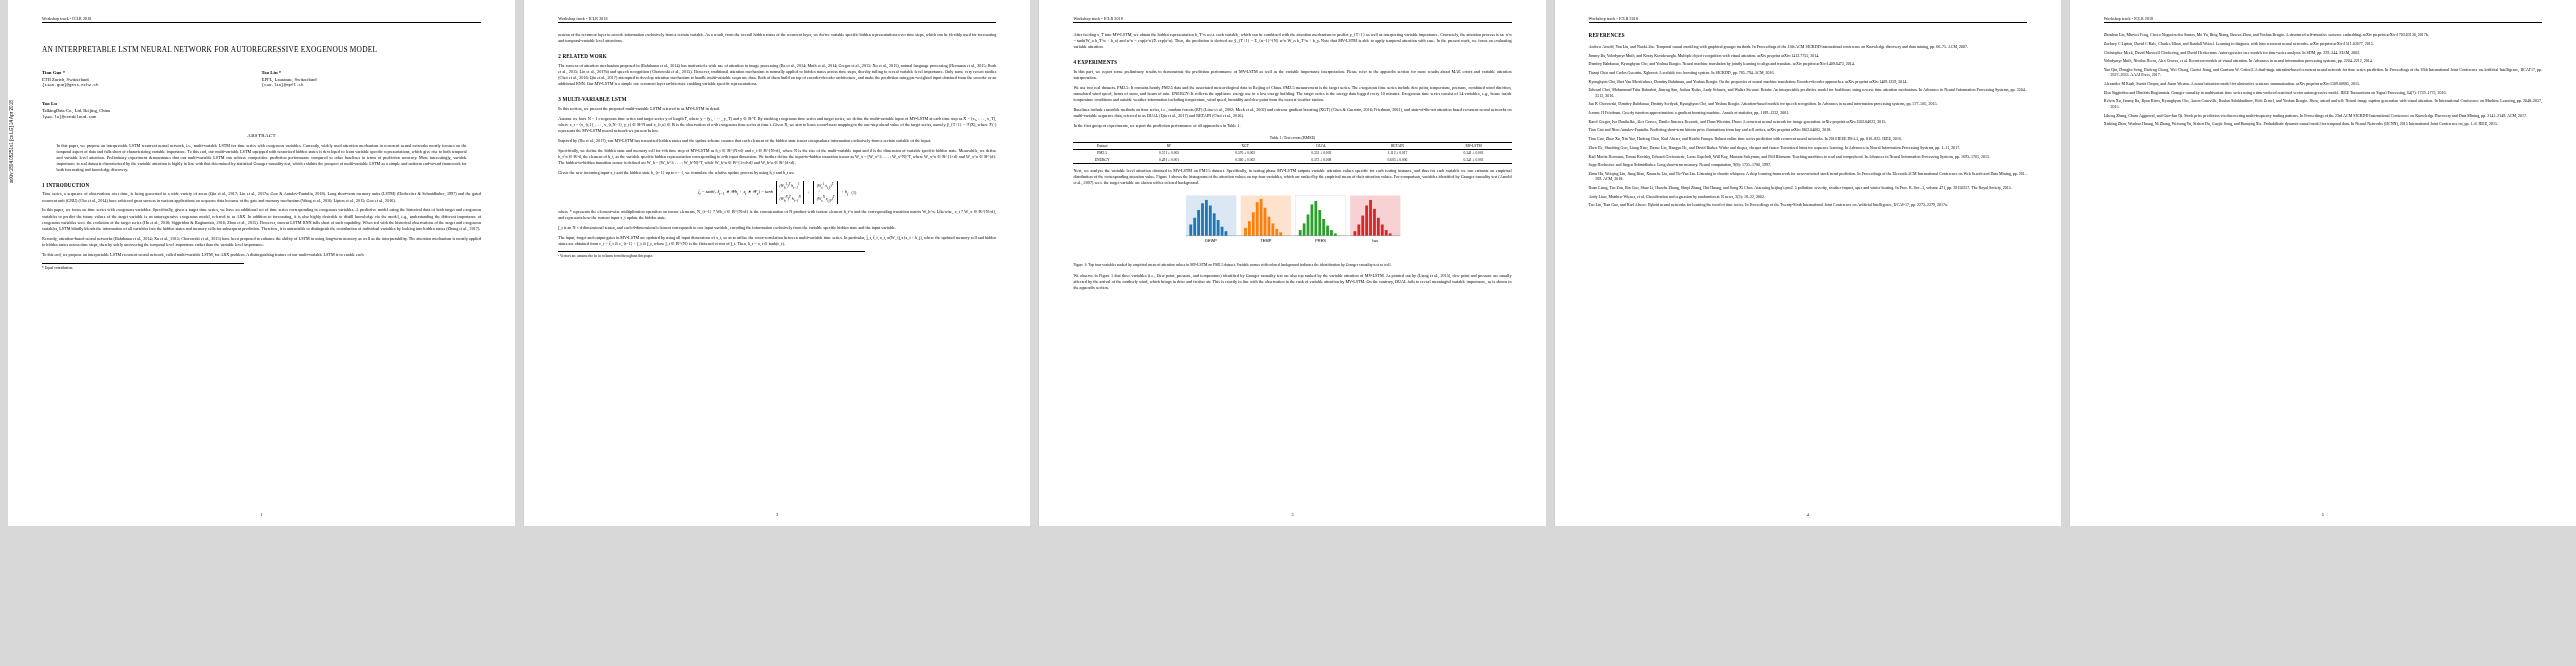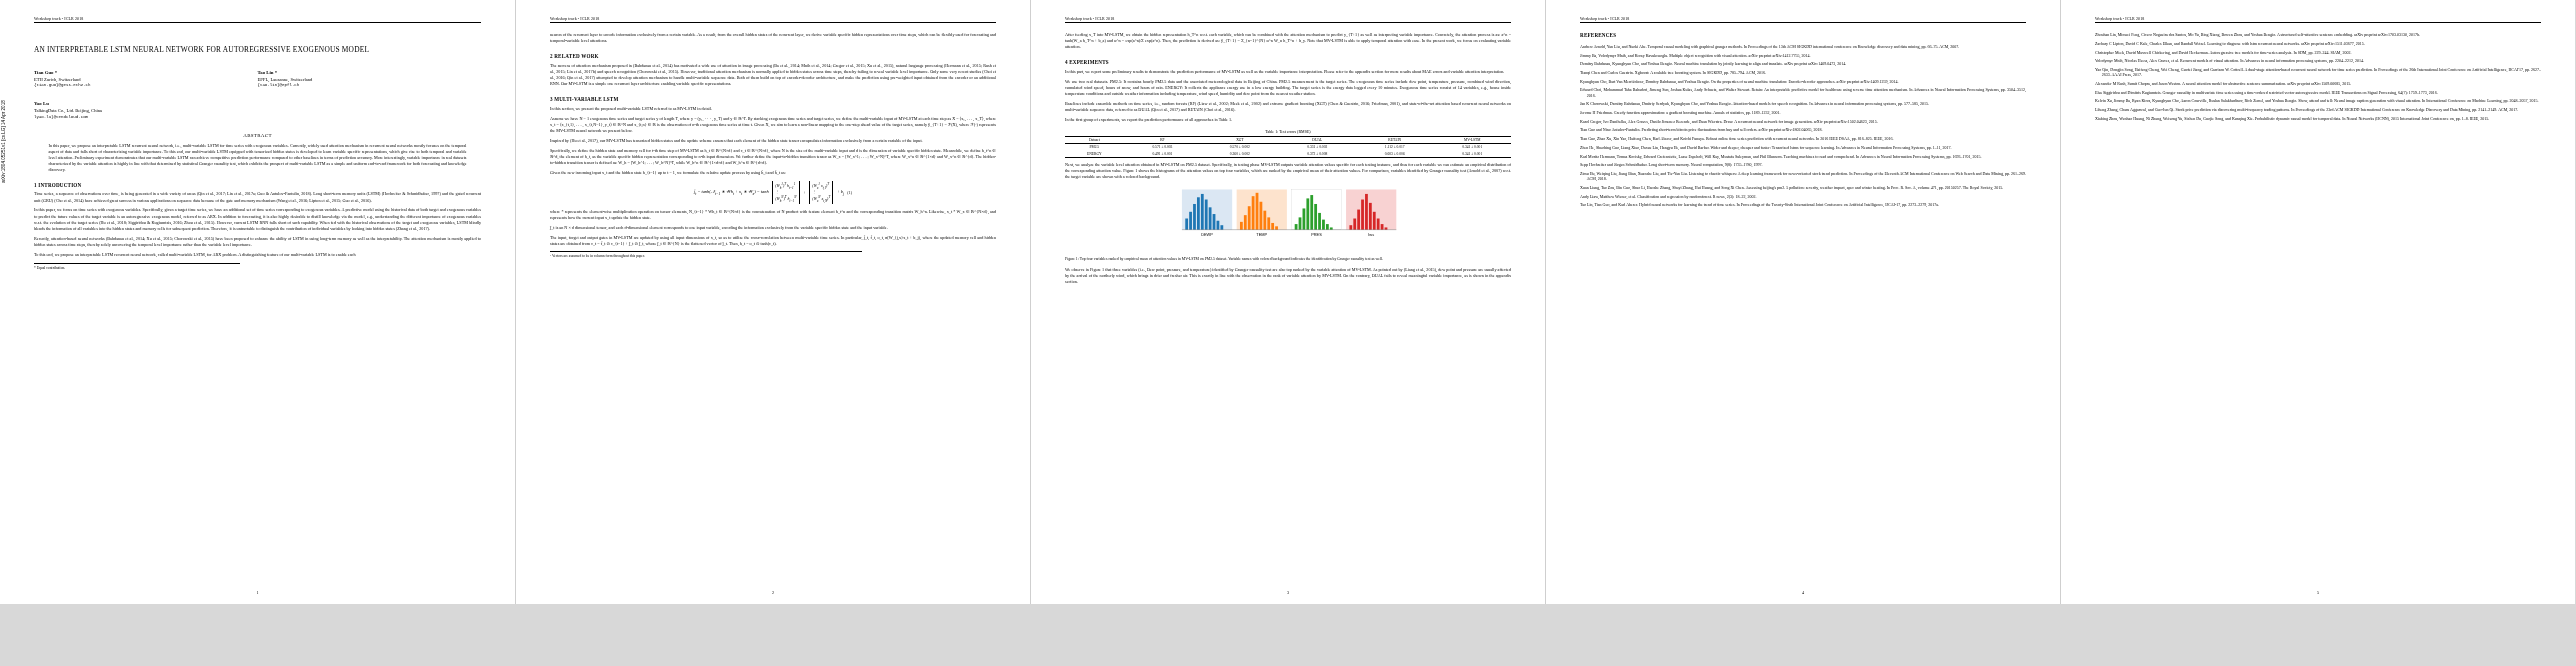--- a/index.html
+++ b/index.html
@@ -1,19 +1,19 @@
 <!DOCTYPE html>
 <html style="font-size:9px"><head>
 <meta charset="utf-8">
 <style>
   html,body{margin:0;padding:0;background:#d8d8d8;}
   body{font-family:"Liberation Serif", serif;}
   .sheetrow{display:flex;width:2576px;height:667px;box-sizing:border-box;}
-  .page{position:relative;background:#fff;width:515px;height:604px;box-sizing:border-box;
-        padding:15.6px 34px 16.7px 34px;overflow:hidden;}
+  .page{position:relative;background:#fff;width:515px;height:526px;box-sizing:border-box;
+        padding:15.6px 34px 16.7px 34px;overflow:hidden;margin-left:8px;}
   .page + .page{border-left:0.6px solid #cfcfcf;}
   .runhead{font-size:4px;color:#000;border-bottom:0.3px solid #000;padding-bottom:1.7px;margin-bottom:9px;letter-spacing:0.1px;}
   .pagenum{position:absolute;bottom:9px;left:0;width:100%;text-align:center;font-size:4.2px;}
   .arxivstamp{position:absolute;left:1.1px;top:183px;transform:rotate(-90deg);transform-origin:left top;
               font-size:4.6px;color:#000;white-space:nowrap;font-family:"Liberation Sans",sans-serif;}
   h1.title{font-size:7.4px;line-height:1.35;font-variant:small-caps;text-transform:uppercase;
            font-weight:normal;letter-spacing:0.2px;margin:22px 0 14.5px 0;}
   .authors{display:flex;gap:0;margin-bottom:12.2px;}
   .authcol{width:50%;font-size:4.6px;line-height:1.45;}
   .authname{font-weight:bold;font-size:4.8px;}

